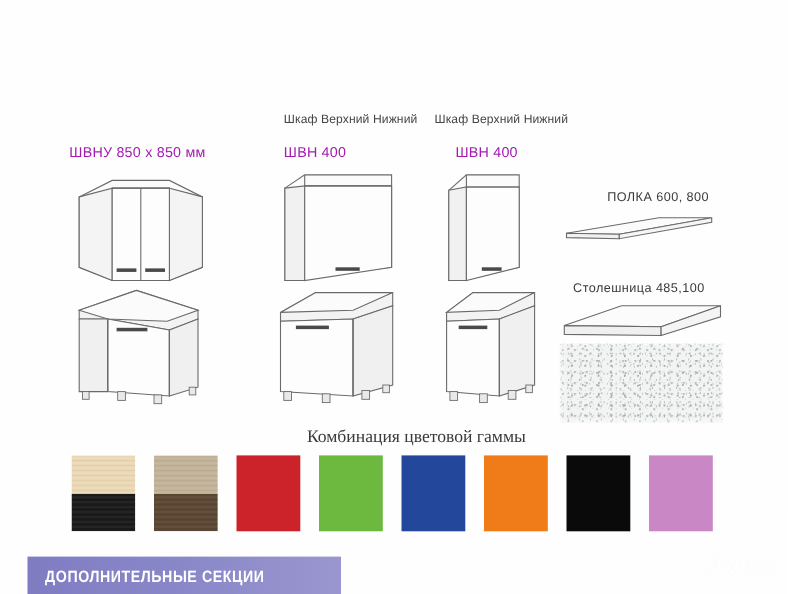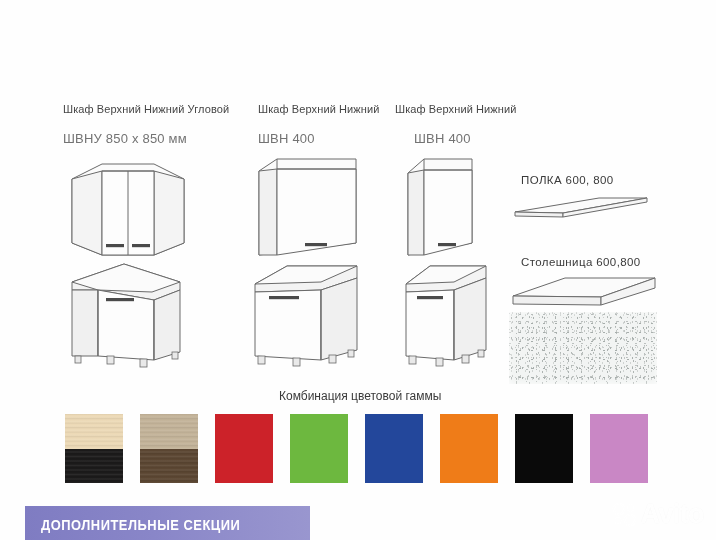--- a/index.html
+++ b/index.html
@@ -29,30 +29,31 @@
     font-family: "Liberation Sans", sans-serif;
   }
   .lbl-name {
     font-size: 11px;
     letter-spacing: 0.1px;
     color: #454545;
   }
   .lbl-code {
     font-size: 13px;
     letter-spacing: 0.2px;
-    color: #737373;
+    color: #a21caf;
   }
   .lbl-part {
     font-size: 11.5px;
     letter-spacing: 0.4px;
     color: #3a3a3a;
   }
   .lbl-center {
-    font-size: 12px;
+    font-size: 16px;
     color: #3a3a3a;
+    font-family: Liberation Serif, serif;
   }
 
   
   .draw {
     position: absolute;
   }
   .draw svg { display: block; }
 
   
   .texture-sample {
@@ -155,21 +156,20 @@
     letter-spacing: -0.6px;
     line-height: 1;
     text-shadow: 0 0 2px rgba(0,0,0,0.05);
   }
 </style>
 </head>
 <body>
 
 <div class="page">
 
-  <div class="lbl lbl-name" style="left:63px; top:103px;">Шкаф Верхний Нижний Угловой</div>
   <div class="lbl lbl-code" style="left:63px; top:131px;">ШВНУ 850 х 850 мм</div>
 
   <div class="lbl lbl-name" style="left:258px; top:103px;">Шкаф Верхний Нижний</div>
   <div class="lbl lbl-code" style="left:258px; top:131px;">ШВН 400</div>
 
   <div class="lbl lbl-name" style="left:395px; top:103px;">Шкаф Верхний Нижний</div>
   <div class="lbl lbl-code" style="left:414px; top:131px;">ШВН 400</div>
 
   <div class="draw" style="left:62px; top:155px;">
     <svg width="132" height="105" viewBox="0 0 132 105">
@@ -264,32 +264,32 @@
       <rect x="17" y="36" width="26" height="3.2" fill="#4a4a4a"></rect>
       <g fill="#e9e9e9" stroke="#6a6a6a" stroke-width="0.8">
         <rect x="9" y="96" width="7" height="8"></rect>
         <rect x="36" y="98" width="7" height="8"></rect>
         <rect x="62" y="95" width="7" height="8"></rect>
         <rect x="78" y="90" width="6" height="7"></rect>
       </g>
     </svg>
   </div>
 
-  <div class="lbl lbl-part" style="left:521px; top:174px;">ПОЛКА  600,  800</div>
+  <div class="lbl lbl-part" style="left:552px; top:174px;">ПОЛКА  600,  800</div>
   <div class="draw" style="left:511px; top:196px;">
     <svg width="140" height="26" viewBox="0 0 140 26">
       <g fill="#fdfdfd" stroke="#6a6a6a" stroke-width="1">
         <polygon points="4,16 88,2 136,2 52,17" fill="#fbfbfb"></polygon>
         <polygon points="4,16 52,17 52,21 4,20" fill="#f0f0f0"></polygon>
         <polygon points="52,17 136,2 136,6 52,21" fill="#f5f5f5"></polygon>
       </g>
     </svg>
   </div>
 
-  <div class="lbl lbl-part" style="left:521px; top:256px;">Столешница 600,800</div>
+  <div class="lbl lbl-part" style="left:521px; top:256px;">Столешница 485,100</div>
   <div class="draw" style="left:509px; top:274px;">
     <svg width="150" height="38" viewBox="0 0 150 38">
       <g fill="#fdfdfd" stroke="#6a6a6a" stroke-width="1">
         <polygon points="4,22 56,4 146,4 92,23" fill="#fbfbfb"></polygon>
         <polygon points="4,22 92,23 92,31 4,30" fill="#f0f0f0"></polygon>
         <polygon points="92,23 146,4 146,14 92,31" fill="#f4f4f4"></polygon>
       </g>
     </svg>
   </div>
 

